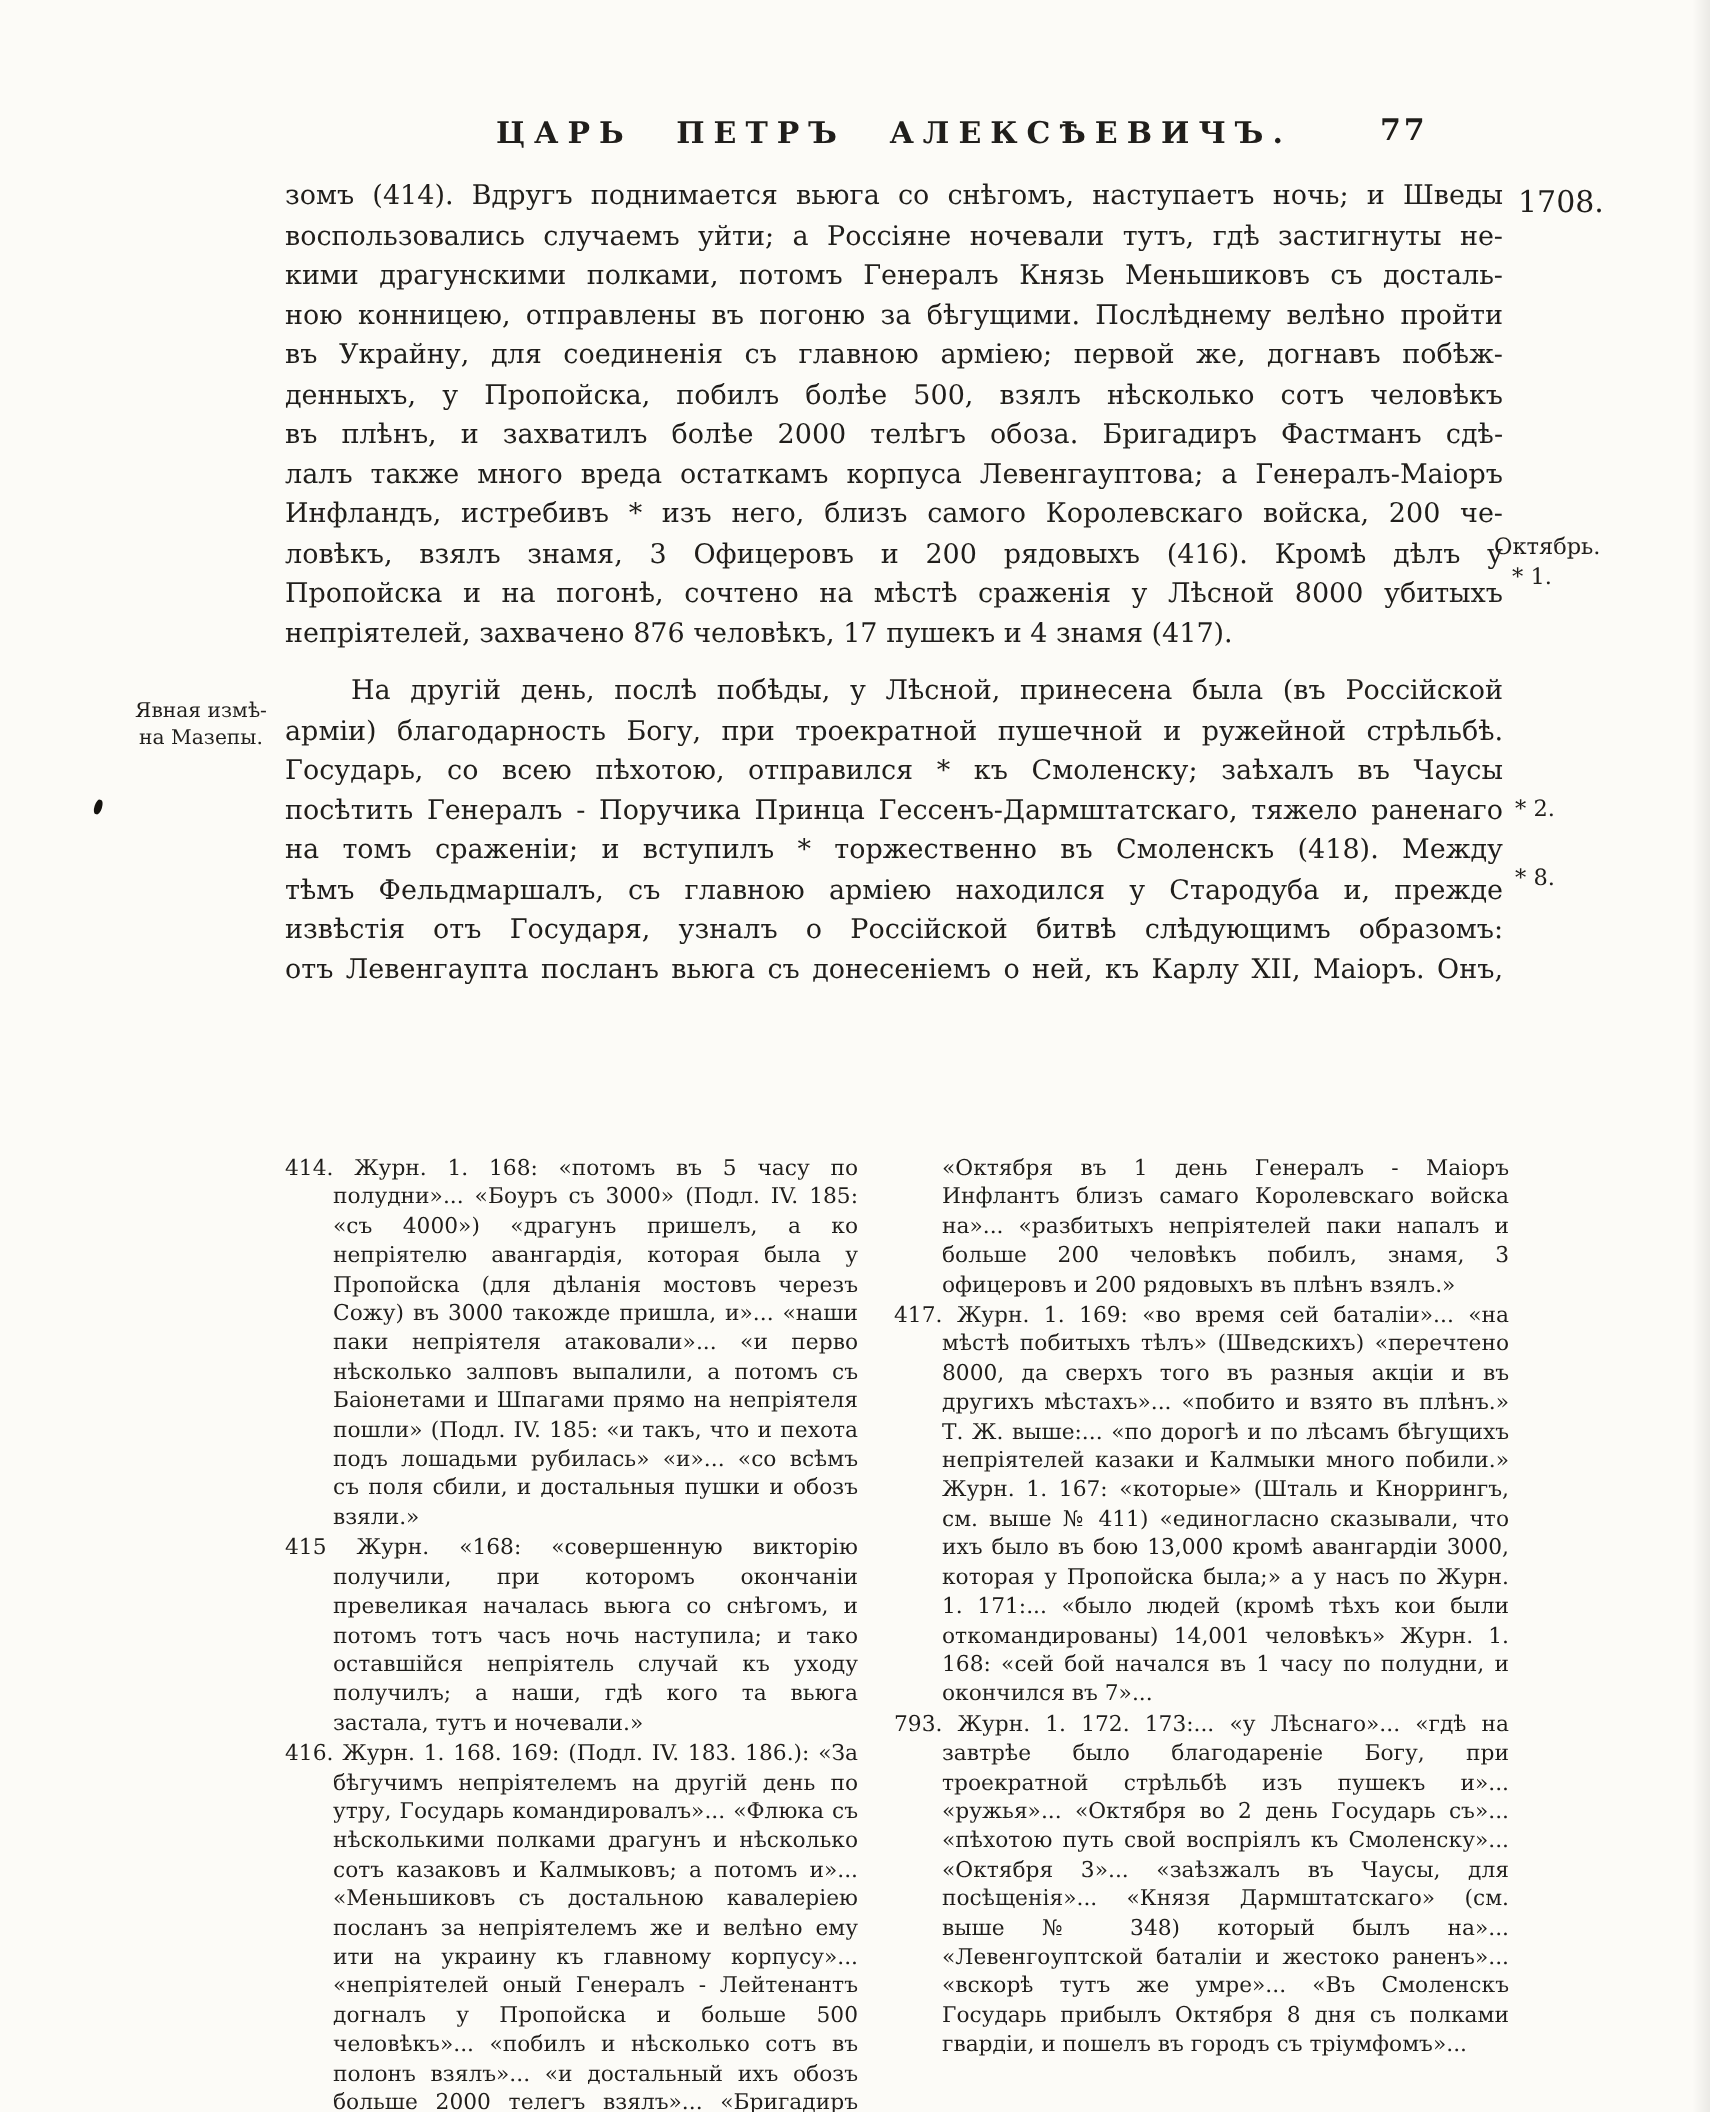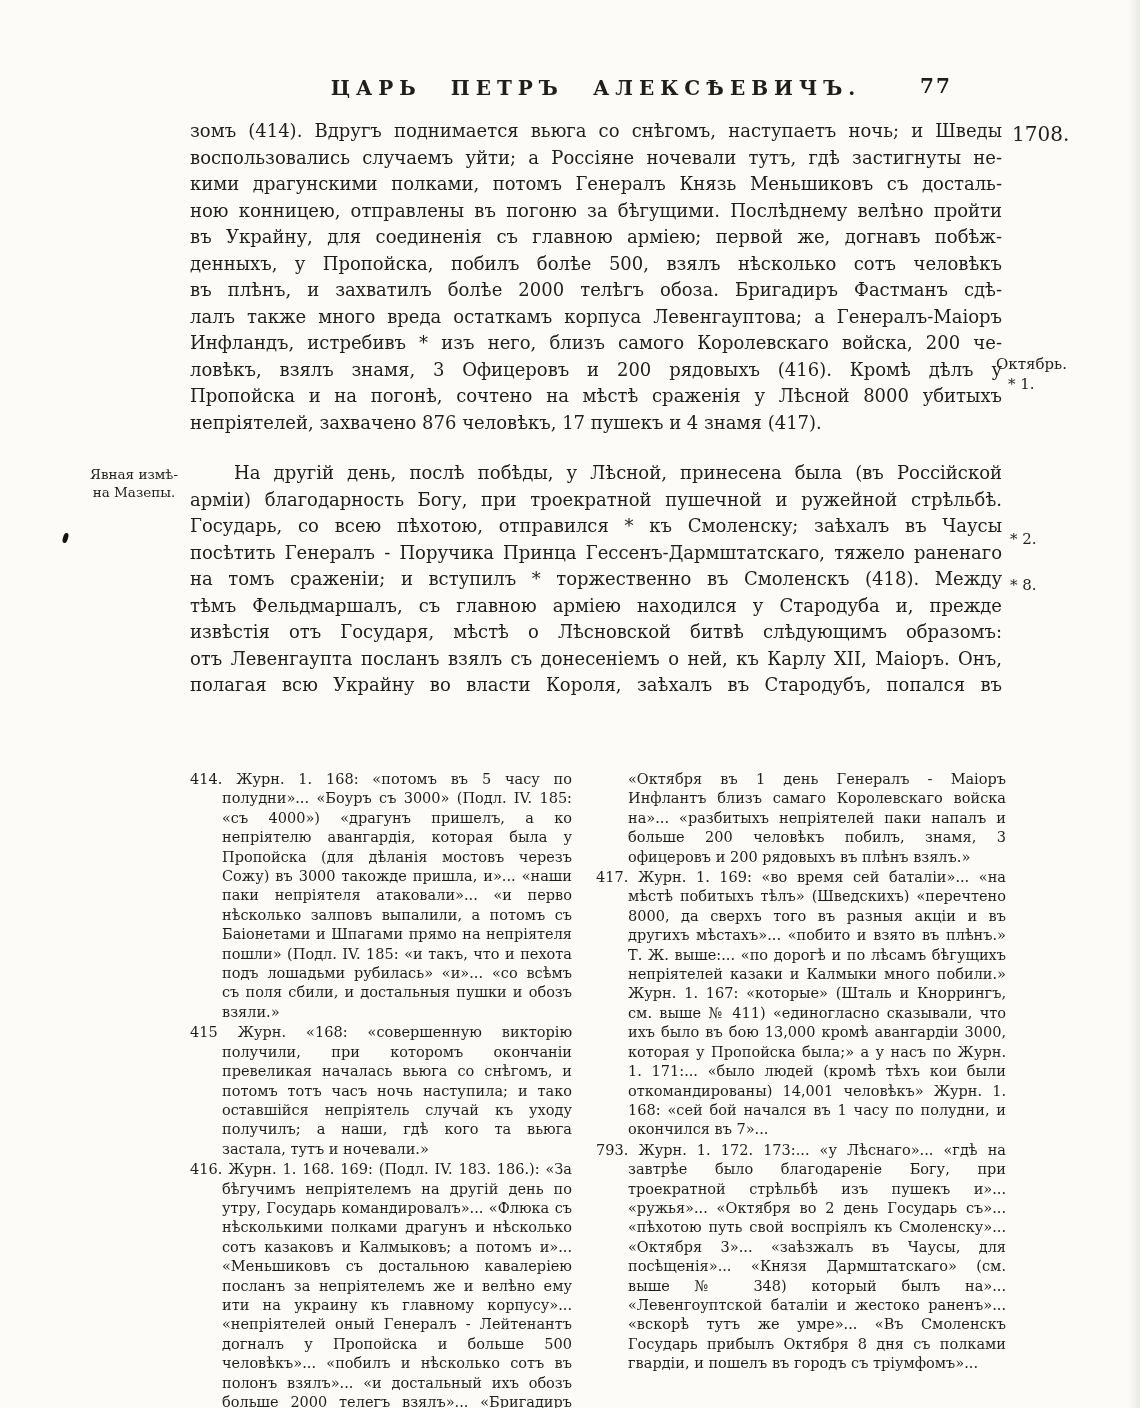--- a/index.html
+++ b/index.html
@@ -25,21 +25,21 @@
     position:absolute;top:74px;left:920px;
     font-weight:bold;font-size:20px;letter-spacing:2px;
   }
   .main{
     position:absolute;left:190px;top:118px;width:812px;
     font-size:18px;line-height:26.5px;
   }
   .tline{text-align:justify;text-align-last:justify;}
   .tline.lastline{text-align-last:left;}
   .tline.indent{text-indent:44px;}
-  .para2{margin-top:24px;}
+  .para2{margin-top:12px;}
   .footnotes{
     position:absolute;left:190px;top:770px;width:816px;
     font-size:14.5px;line-height:19.4px;
     display:flex;
   }
   .fcol-left{width:382px;margin-right:24px;}
   .fcol-right{width:410px;}
   .fnote{text-align:justify;padding-left:32px;text-indent:-32px;margin:0 0 1px 0;}
   .fnote.cont{text-indent:0;}
   .fnum{white-space:nowrap;}
@@ -97,23 +97,22 @@
       <div class="tline">Пропойска и на погонѣ, сочтено на мѣстѣ сраженія у Лѣсной 8000 убитыхъ</div>
       <div class="tline lastline">непріятелей, захвачено 876 человѣкъ, 17 пушекъ и 4 знамя (417).</div>
     </div>
     <div class="para para2">
       <div class="tline indent">На другій день, послѣ побѣды, у Лѣсной, принесена была (въ Россійской</div>
       <div class="tline">арміи) благодарность Богу, при троекратной пушечной и ружейной стрѣльбѣ.</div>
       <div class="tline">Государь, со всею пѣхотою, отправился * къ Смоленску; заѣхалъ въ Чаусы</div>
       <div class="tline">посѣтить Генералъ - Поручика Принца Гессенъ-Дармштатскаго, тяжело раненаго</div>
       <div class="tline">на томъ сраженіи; и вступилъ * торжественно въ Смоленскъ (418). Между</div>
       <div class="tline">тѣмъ Фельдмаршалъ, съ главною арміею находился у Стародуба и, прежде</div>
-      <div class="tline">извѣстія отъ Государя, мѣстѣ о Лѣсновской битвѣ слѣдующимъ образомъ:</div>
-      <div class="tline">отъ Левенгаупта посланъ взялъ съ донесеніемъ о ней, къ Карлу XII, Маіоръ. Онъ,</div>
-      <div class="tline">полагая всю Украйну во власти Короля, заѣхалъ въ Стародубъ, попался въ</div>
+      <div class="tline">извѣстія отъ Государя, узналъ о Россійской битвѣ слѣдующимъ образомъ:</div>
+      <div class="tline">отъ Левенгаупта посланъ вьюга съ донесеніемъ о ней, къ Карлу XII, Маіоръ. Онъ,</div>
     </div>
   </div>
 
   <div class="footnotes">
     <div class="fcol-left">
       <div class="fnote">
         <span class="fnum">414.</span>
         <span class="ftext">Журн. 1. 168: «потомъ въ 5 часу по полудни»... «Боуръ съ 3000» (Подл. IV. 185: «съ 4000») «драгунъ пришелъ, а ко непріятелю авангардія, которая была у Пропойска (для дѣланія мостовъ черезъ Сожу) въ 3000 такожде пришла, и»... «наши паки непріятеля атаковали»... «и перво нѣсколько залповъ выпалили, а потомъ съ Баіонетами и Шпагами прямо на непріятеля пошли» (Подл. IV. 185: «и такъ, что и пехота подъ лошадьми рубилась» «и»... «со всѣмъ съ поля сбили, и достальныя пушки и обозъ взяли.»</span>
       </div>
       <div class="fnote">

